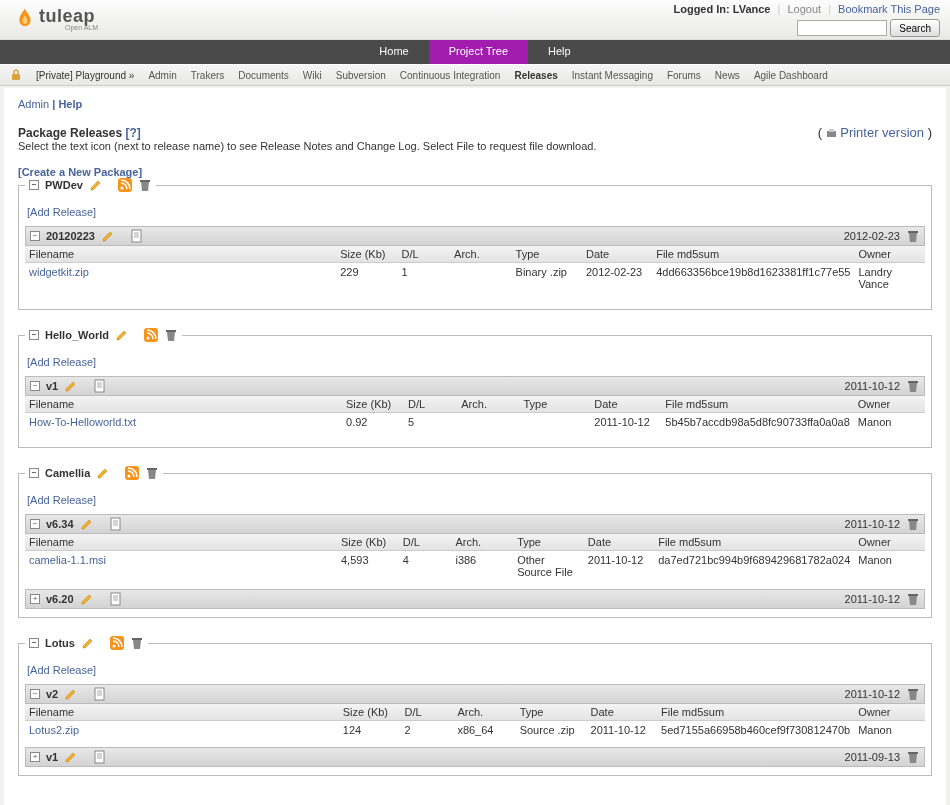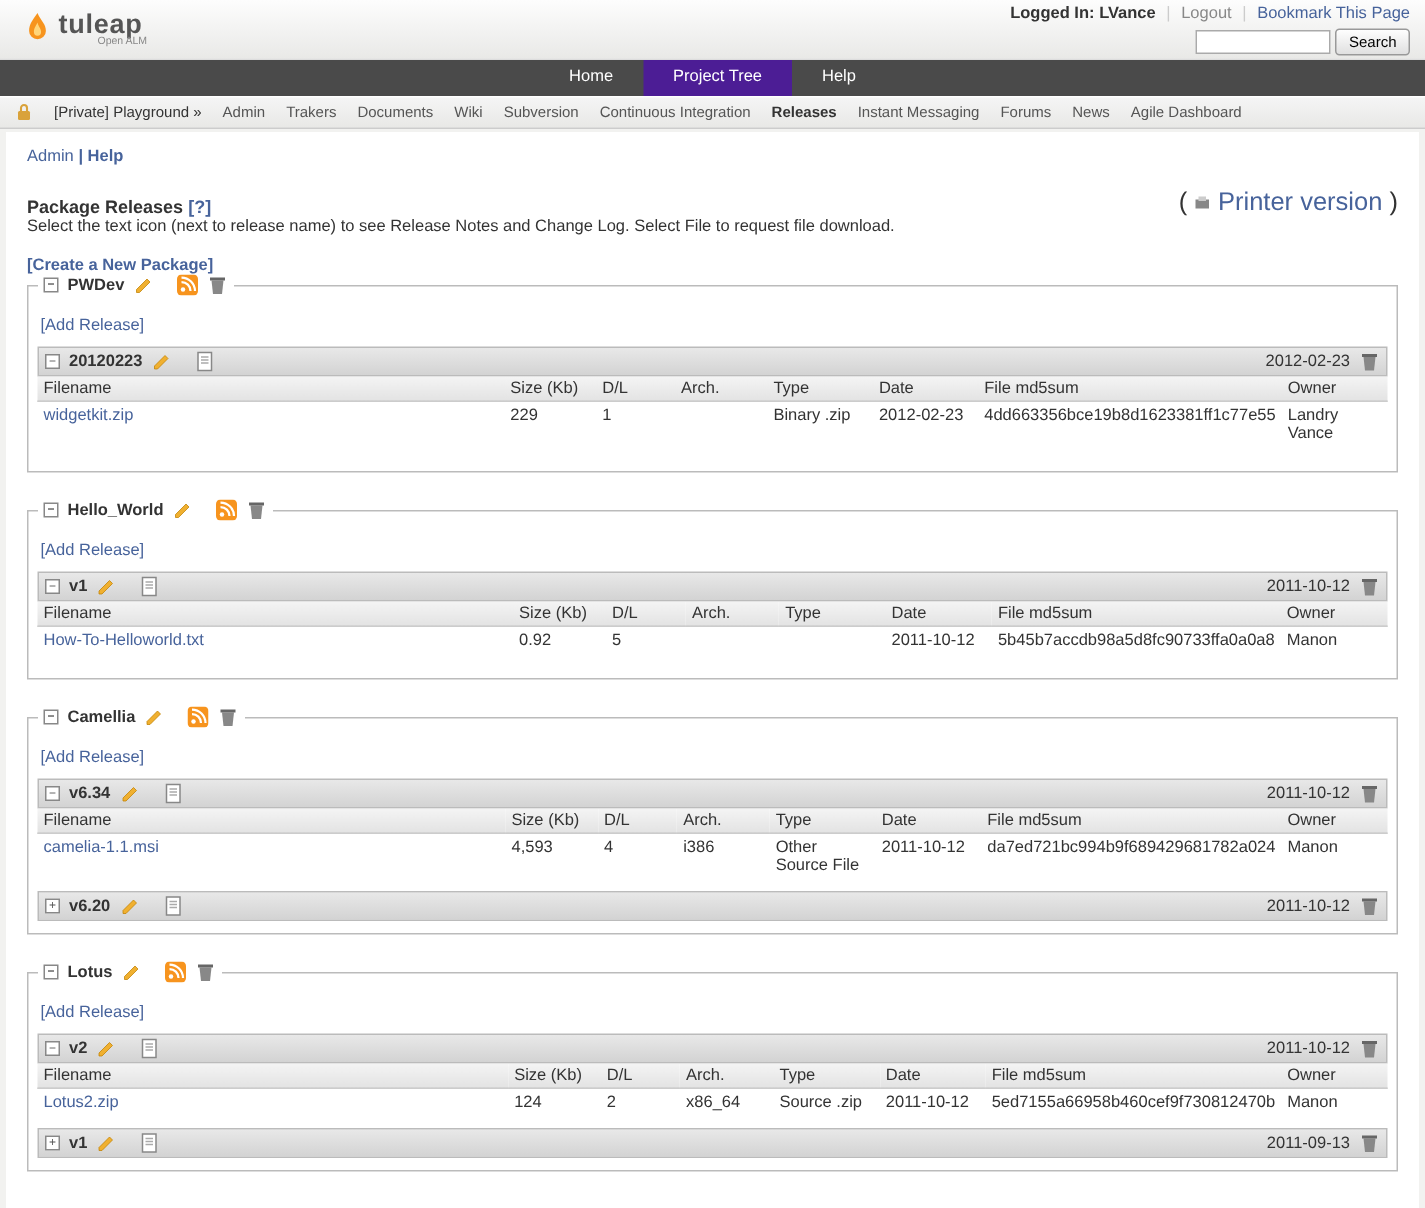--- a/index.html
+++ b/index.html
@@ -13,32 +13,32 @@
   .logo-sub { font-size:7px; color:#888; margin-top:-3px; margin-left:26px; }
 
   .user-block { position:absolute; right:10px; top:3px; text-align:right; font-size:11px; }
   .user-row1 { margin-bottom:4px; }
   .sep { color:#ccc; padding:0 4px; }
   .search-box { width:90px; height:16px; border:1px solid #aaa; font-size:10px; padding:1px 3px; }
   .search-btn { height:18px; font-size:10px; background:linear-gradient(#fefefe,#e0e0e0); border:1px solid #999; border-radius:3px; padding:1px 8px; cursor:pointer; }
 
   .topnav { background:#4a4a4a; height:24px; display:flex; justify-content:center; }
   .topnav a { color:#fff; padding:5px 20px; font-size:11px; }
-  .topnav a.active { background:#4c1d95; }
+  .topnav a.active { background:#a21caf; }
 
   .projnav { background:linear-gradient(#f5f5f5,#e8e8e6); border-top:1px solid #fff; border-bottom:1px solid #ccc; padding:4px 10px; display:flex; flex-wrap:wrap; gap:14px; align-items:center; font-size:10px; }
   .projnav .lock { width:12px;height:12px; }
 
   .content { background:#fff; margin:2px 4px 0 4px; padding:10px 14px 18px 14px; min-height: 650px; }
   .admin-help { margin:0 0 15px 0; color:#47639b; font-weight:bold; }
 
   .page-title-row { display:flex; justify-content:space-between; align-items:flex-end; margin-bottom:0; }
   .page-title { font-size:12px; font-weight:bold; }
   .page-title .help-ic { color:#47639b; font-weight:bold; }
-  .printer { font-size:17px; }
+  .printer { font-size:13px; }
 
   .intro { margin-bottom:14px; }
   .create-link { color:#47639b; margin-bottom:0; display:inline-block;font-weight:bold; }
 
   fieldset.pkg { border:1px solid #bbb; border-radius:0; margin:0 0 18px 0; padding:10px 6px 8px 6px; }
   fieldset.pkg > legend { font-weight:bold; font-size:11px; padding:0 4px; display:flex; align-items:center; gap:6px; }
   .icon { width:14px; height:14px; display:inline-block; cursor:pointer; }
   .tgl { width:10px;height:10px;border:1px solid #888; font-size:8px; line-height:8px; text-align:center; color:#555; background:#fff; cursor:pointer; }
 
   .addrel { color:#47639b; margin:4px 0 8px 2px; display:inline-block; }

